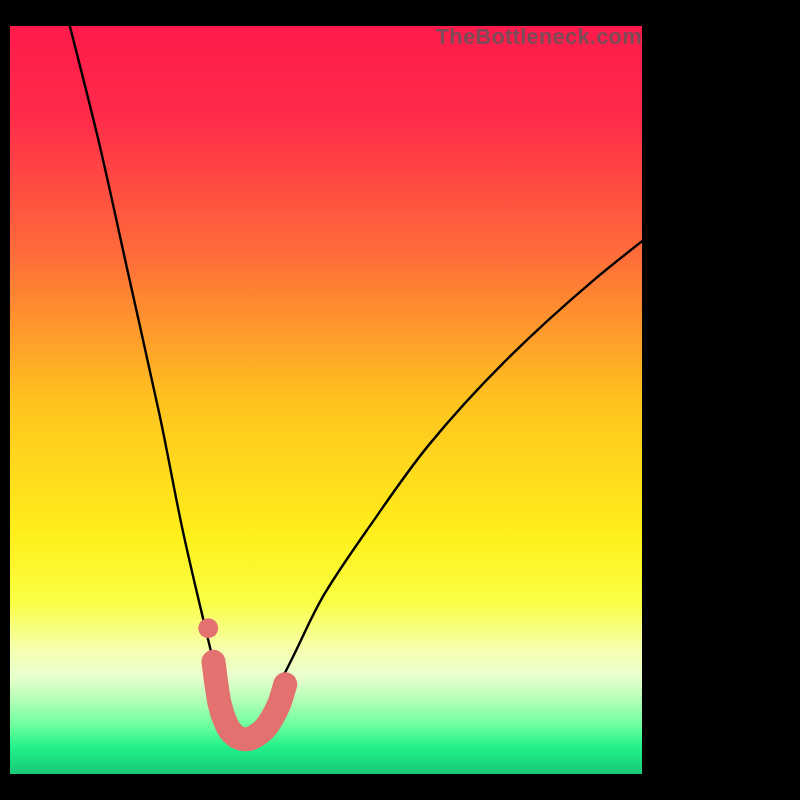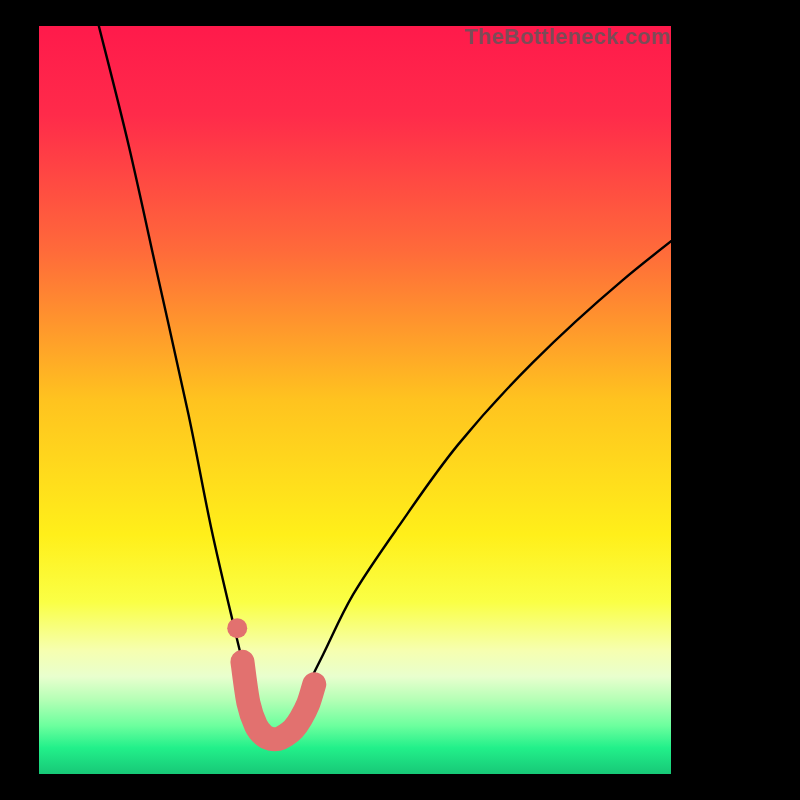--- a/index.html
+++ b/index.html
@@ -1,16 +1,16 @@
 <!DOCTYPE html>
 <html><head>
 <meta charset="utf-8">
 <style>
   html,body{margin:0;padding:0;width:800px;height:800px;background:#000;overflow:hidden}
-  .frame{position:absolute;left:39px;top:26px;width:632px;height:748px;overflow:hidden}
+  .frame{position:absolute;left:10px;top:26px;width:632px;height:748px;overflow:hidden}
   .watermark{position:absolute;right:0;top:-2px;color:#58595b;font:700 22px Arial,Helvetica,sans-serif;letter-spacing:0.2px;z-index:3;opacity:.78}
   svg{display:block}
 </style>
 </head>
 <body>
 
 <div class="frame">
   <div class="watermark">TheBottleneck.com</div>
   <svg id="chart-svg" width="748" height="748" viewBox="0 0 748 748">
     <defs>

